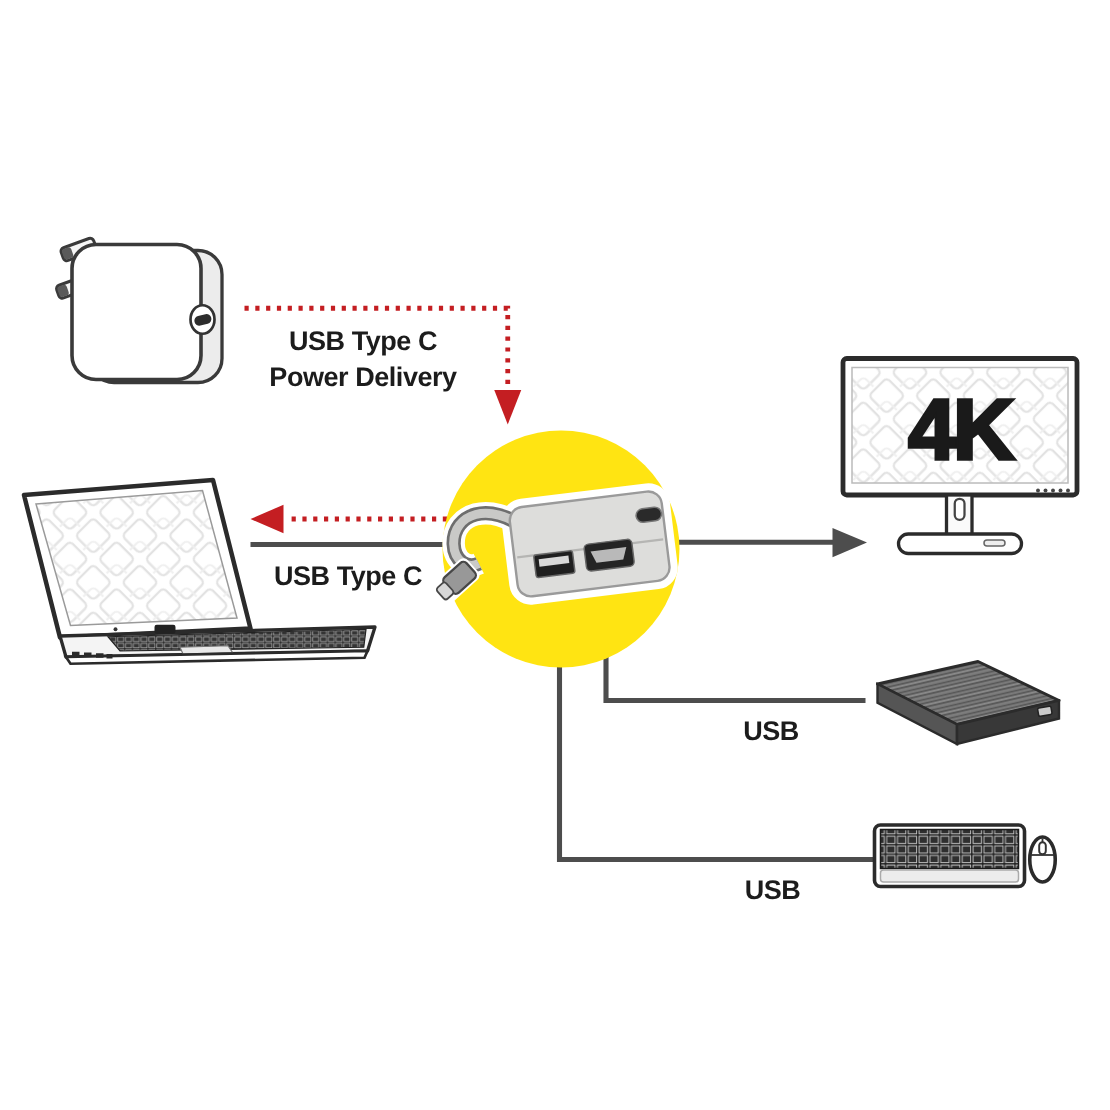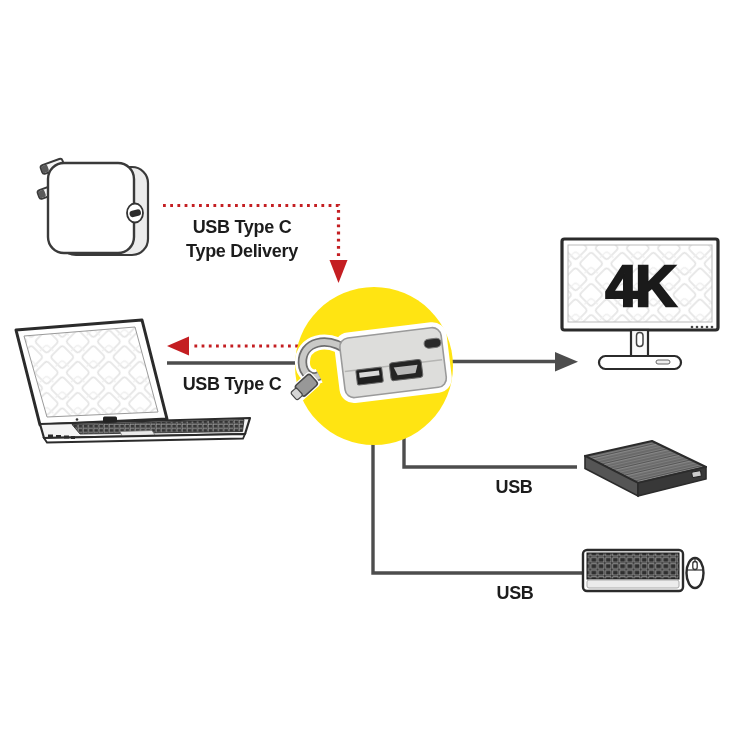--- a/index.html
+++ b/index.html
@@ -157,19 +157,19 @@
       <ellipse cx="695" cy="573" rx="8.5" ry="15" fill="#ffffff" stroke="#2b2b2b" stroke-width="2.4"></ellipse>
       <path d="M687,570 H703" stroke="#333333" stroke-width="1.2" fill="none"></path>
       <path d="M695,559 V566" stroke="#333333" stroke-width="1.2" fill="none"></path>
       <rect x="692.8" y="561.5" width="4.4" height="8" rx="2.2" fill="#ffffff" stroke="#333333" stroke-width="1.3"></rect>
     </g>
   </g>
 </svg>
 
 <div class="lbl lbl2" style="left:132px;top:215px;width:220px;">
   <span>USB Type C</span><br>
-  <span>Type Delivery</span>
+  <span>Power Delivery</span>
 </div>
 <div class="lbl" style="left:142px;top:372px;width:180px;">USB Type C</div>
 <div class="lbl" style="left:454px;top:475px;width:120px;">USB</div>
 <div class="lbl" style="left:455px;top:581px;width:120px;">USB</div>
 
 </div>
 
 </body></html>

